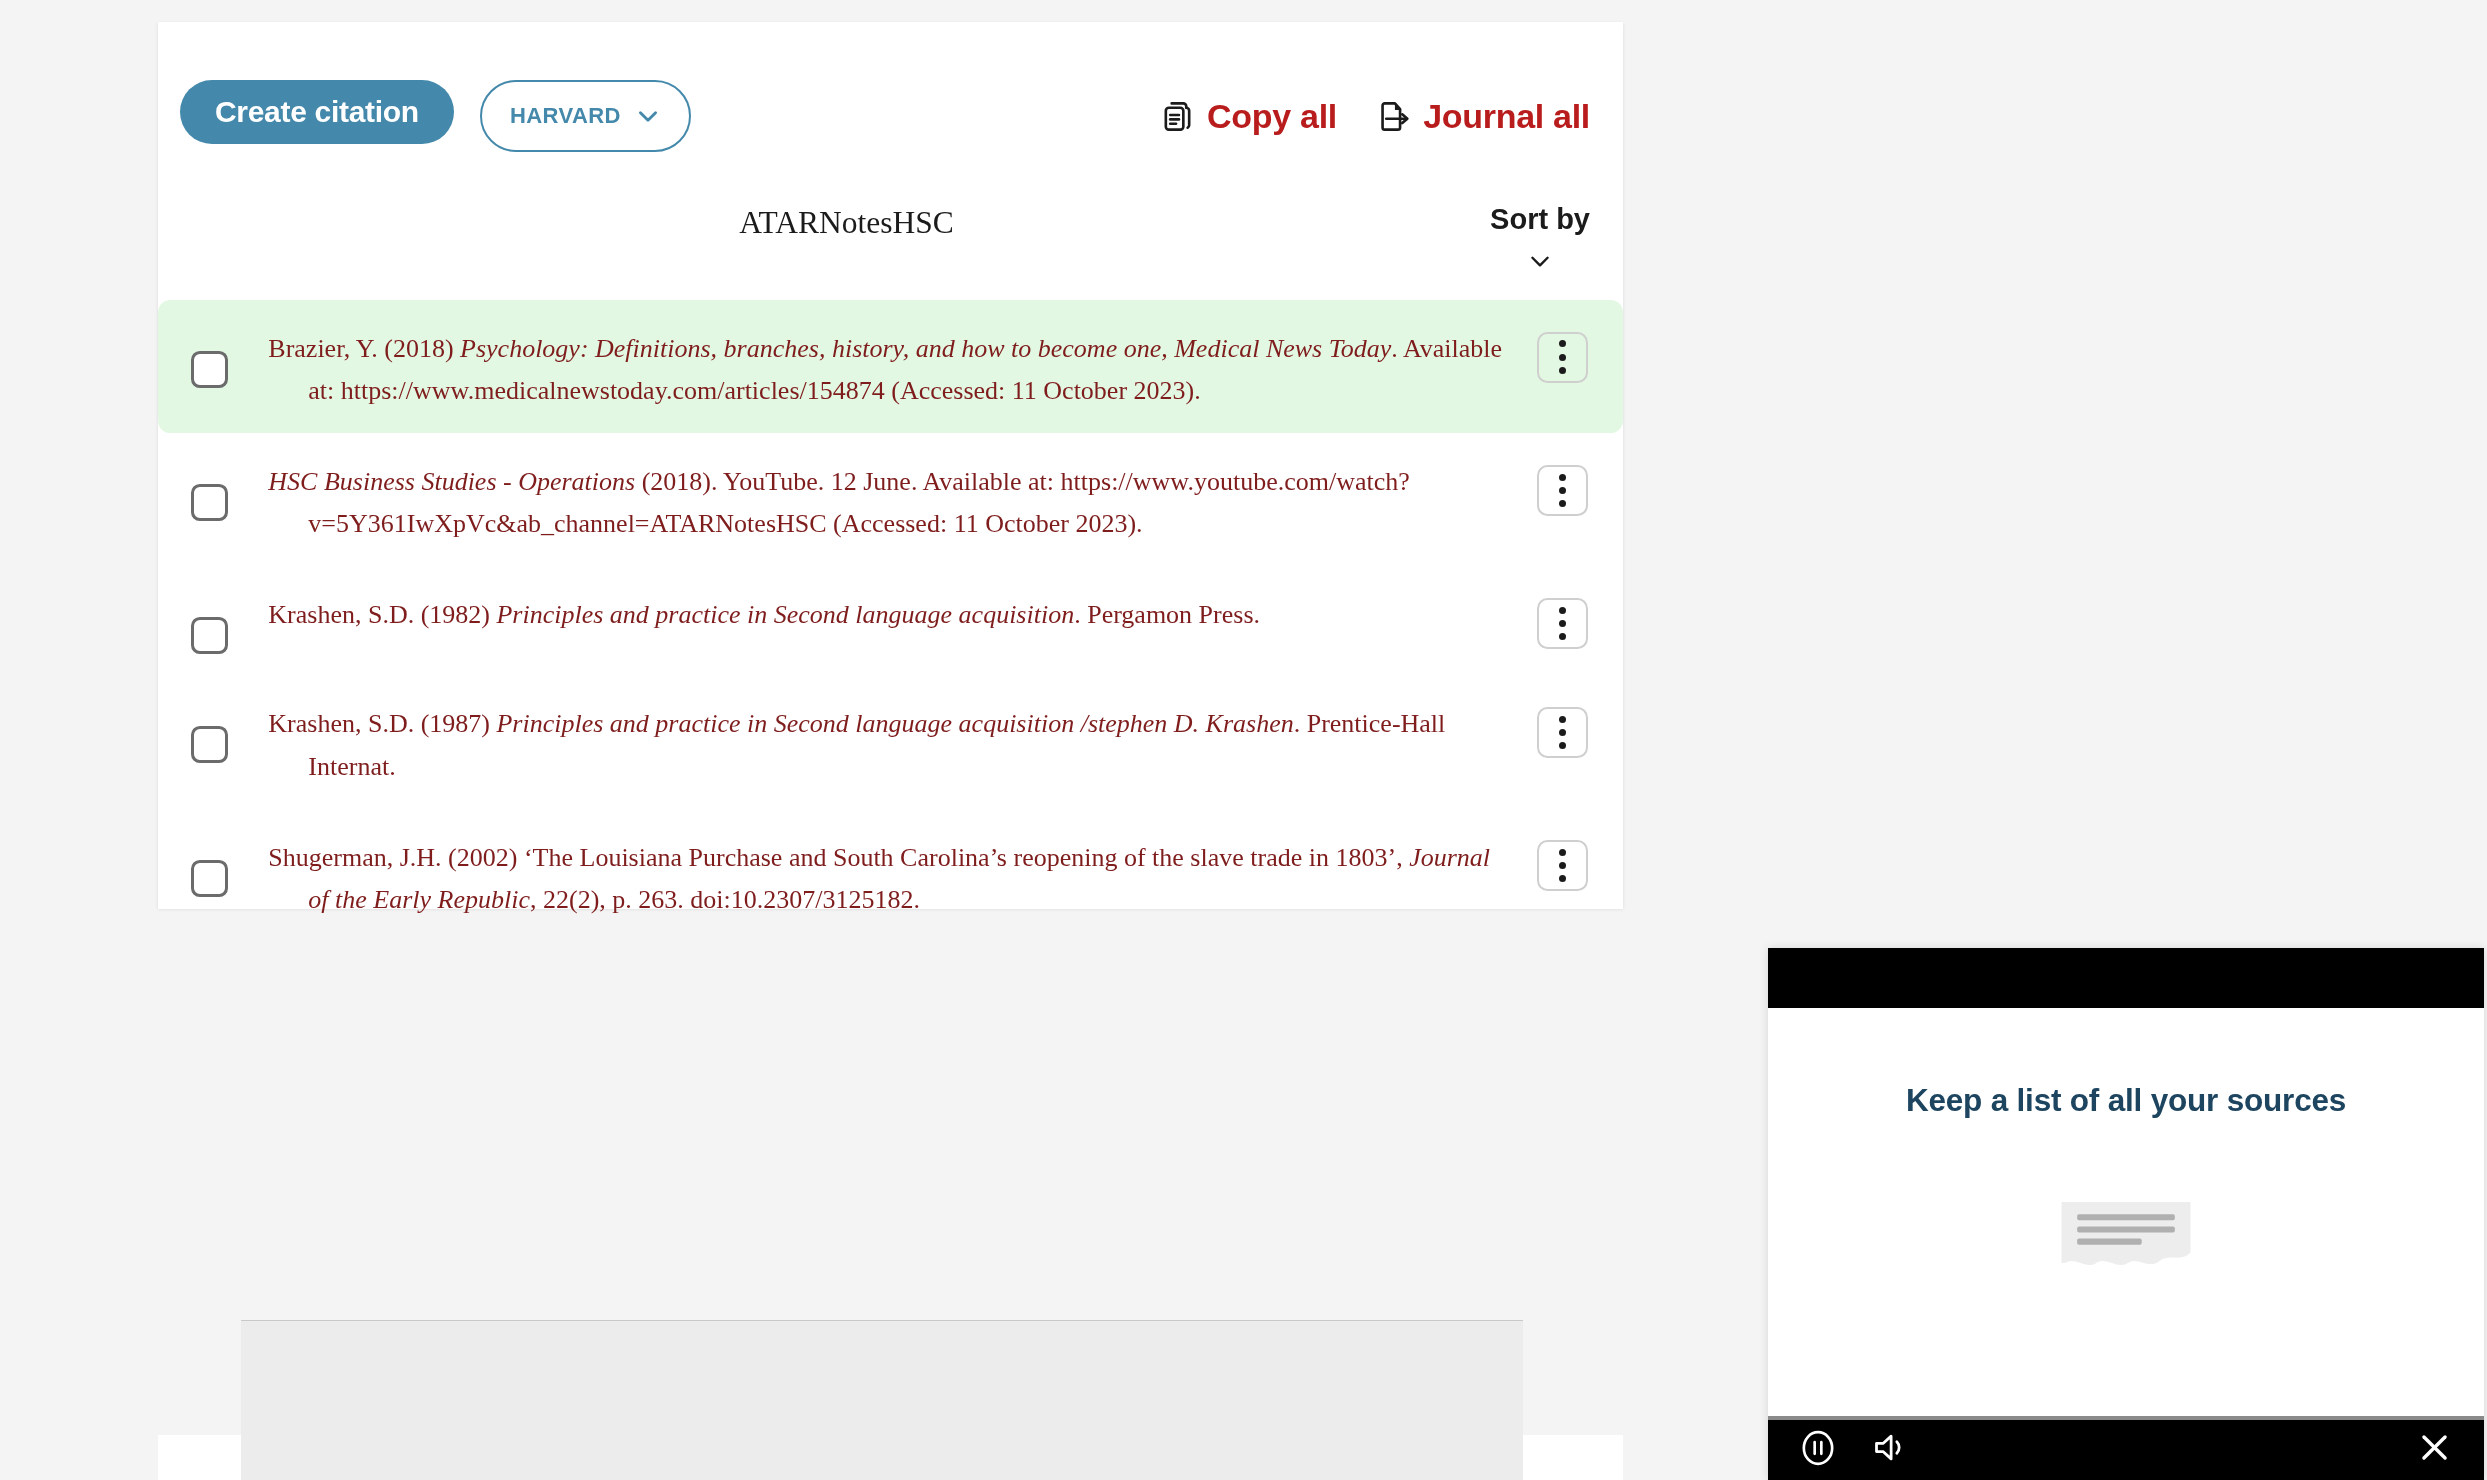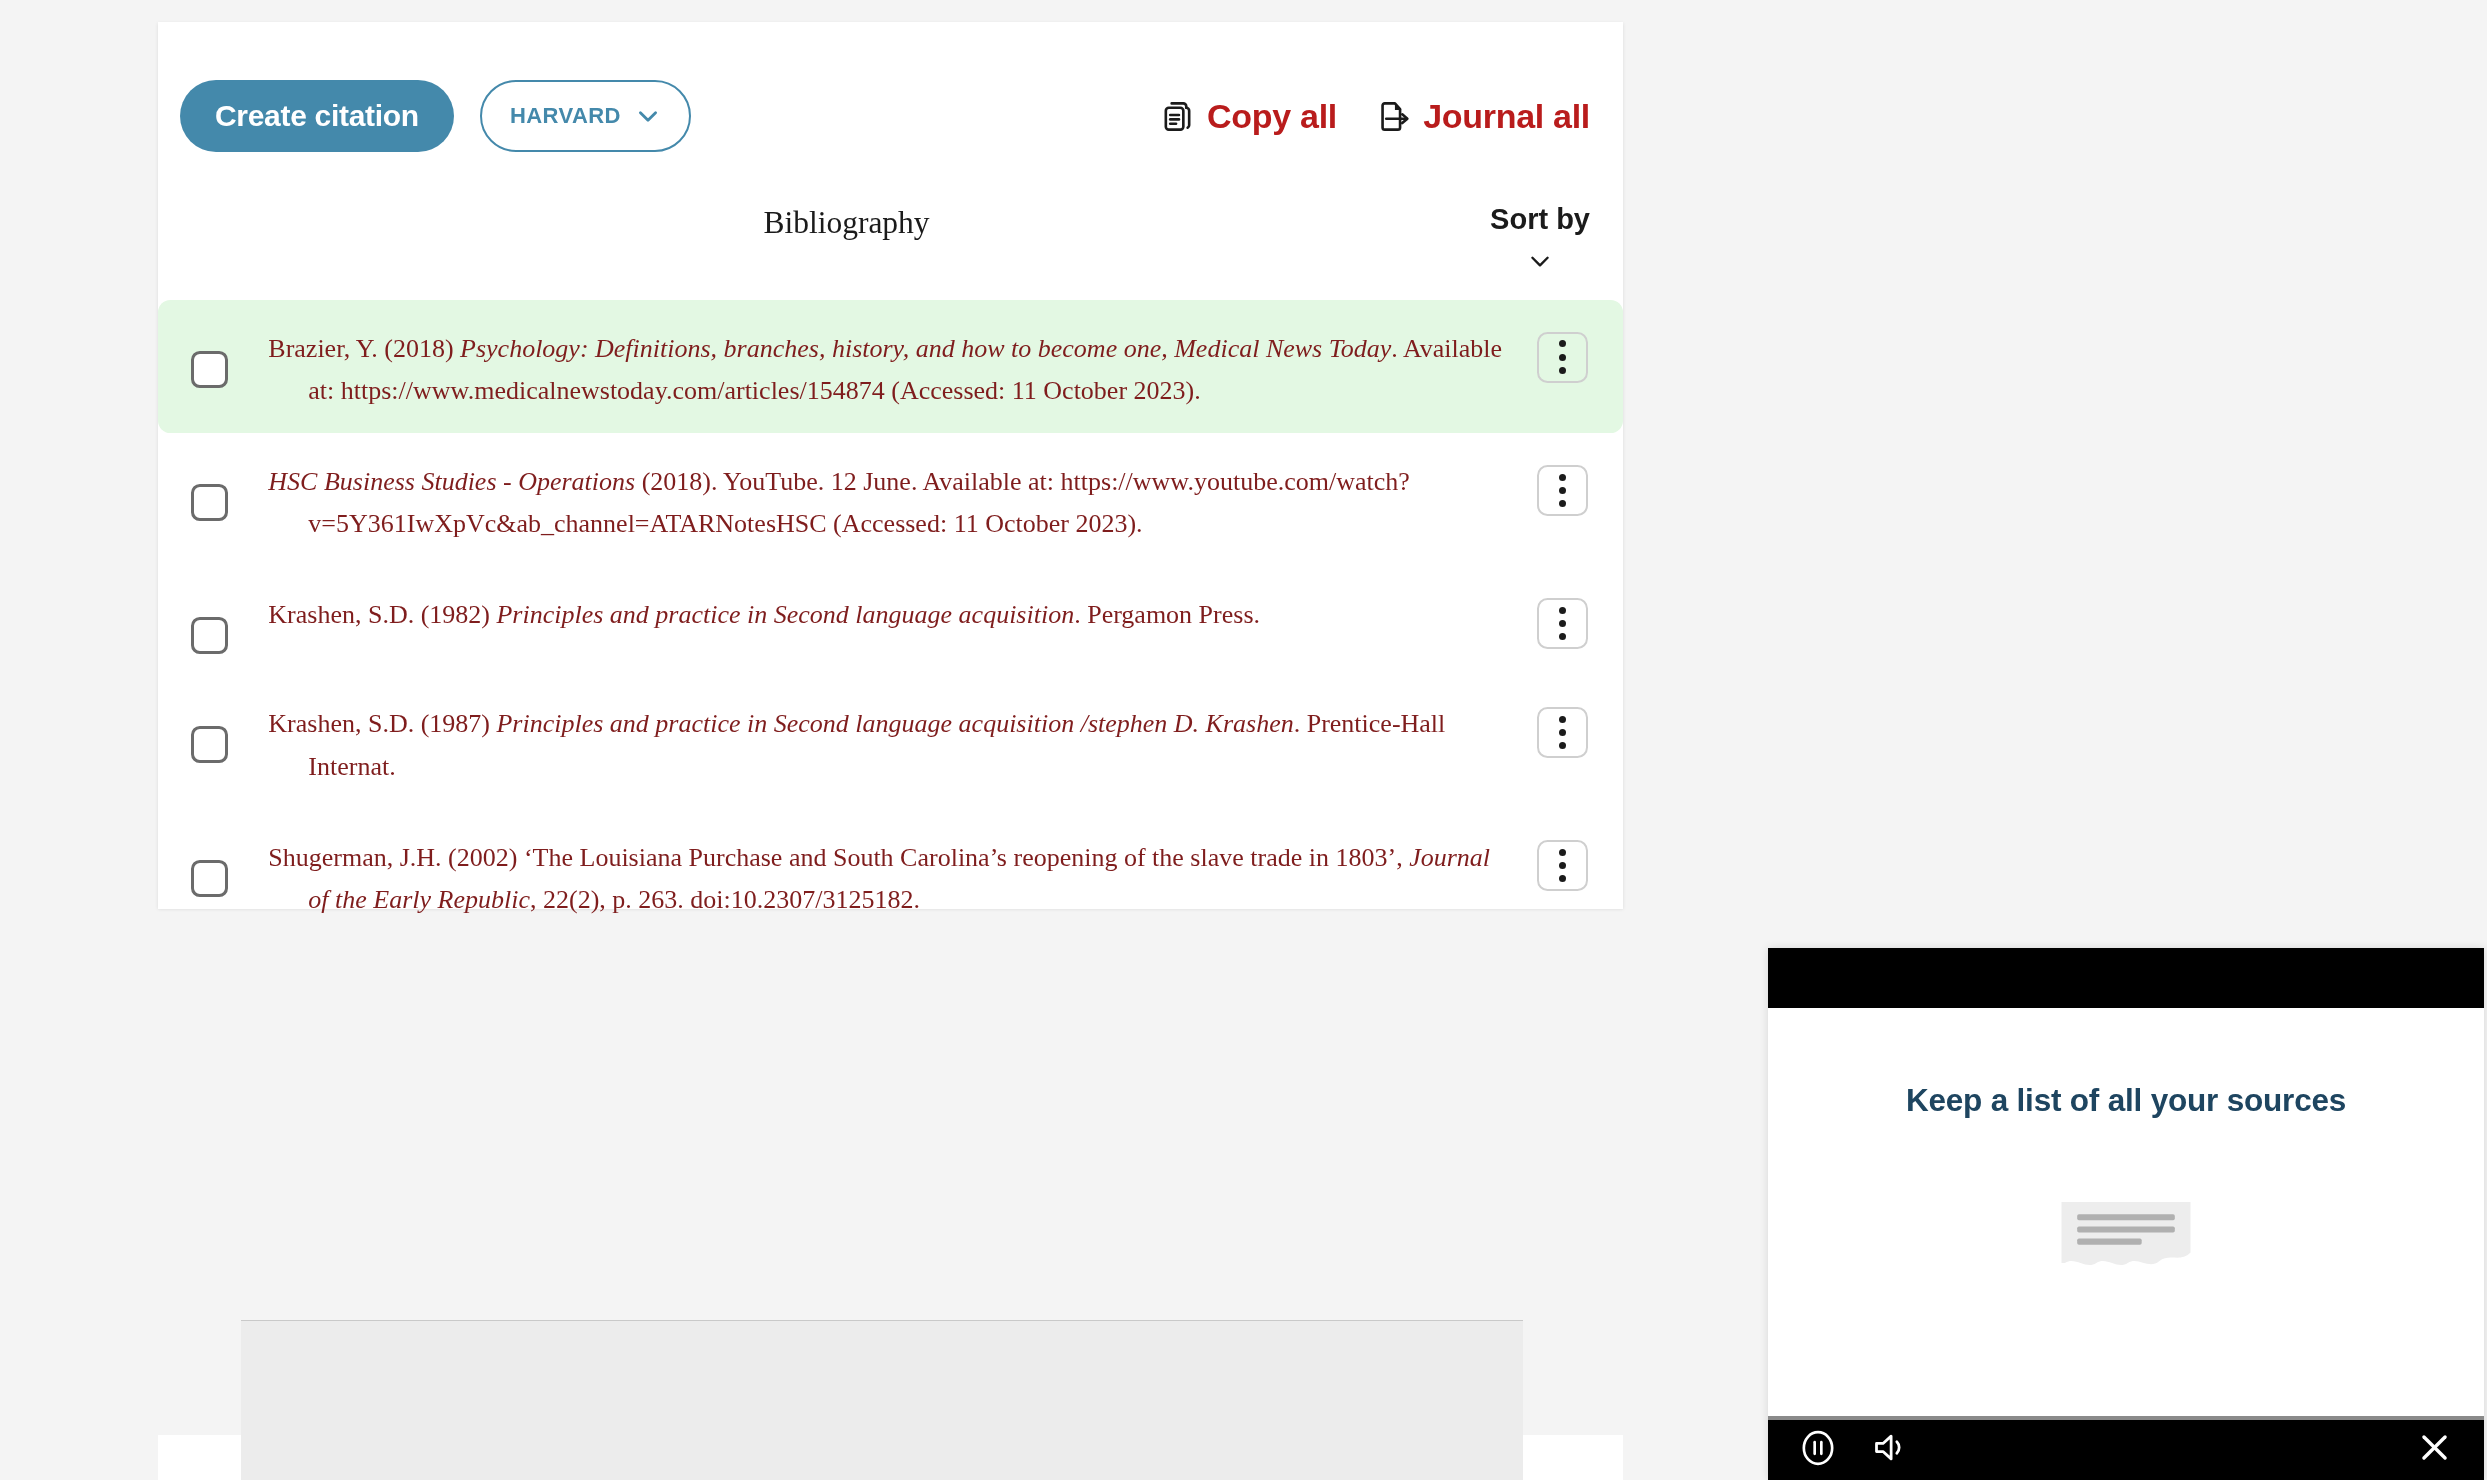--- a/index.html
+++ b/index.html
@@ -21,21 +21,21 @@
   }
 
   
   .toolbar {
     position: absolute;
     left: 0; top: 0; width: 100%; height: 131px;
   }
   .btn-create {
     position: absolute;
     left: 22px; top: 58px;
-    height: 72px;
+    height: 64px;
     padding: 0 35px;
     border: none; border-radius: 36px;
     background: #4489ab;
     color: #ffffff;
     font-size: 30px; font-weight: bold;
     letter-spacing: -0.3px;
     display: flex; align-items: center; justify-content: center;
     cursor: pointer;
     white-space: nowrap;
   }
@@ -268,21 +268,21 @@
               <polyline points="18,10.5 21.5,13.5 18,16.5"></polyline>
             </svg>
           </span>
           <span>Journal all</span>
         </button>
 
       </div>
     </div>
 
     <div class="list-head">
-      <div class="biblio-title">Bibliography</div>
+      <div class="biblio-title">ATARNotesHSC</div>
       <button class="sort-by">
         <span>Sort by</span>
         <span class="chev">
           <svg viewBox="0 0 24 24" width="26" height="26" fill="none" stroke="#1b1b1b" stroke-width="2.2" stroke-linecap="round" stroke-linejoin="round">
             <polyline points="5,9 12,16 19,9"></polyline>
           </svg>
         </span>
       </button>
     </div>
 

